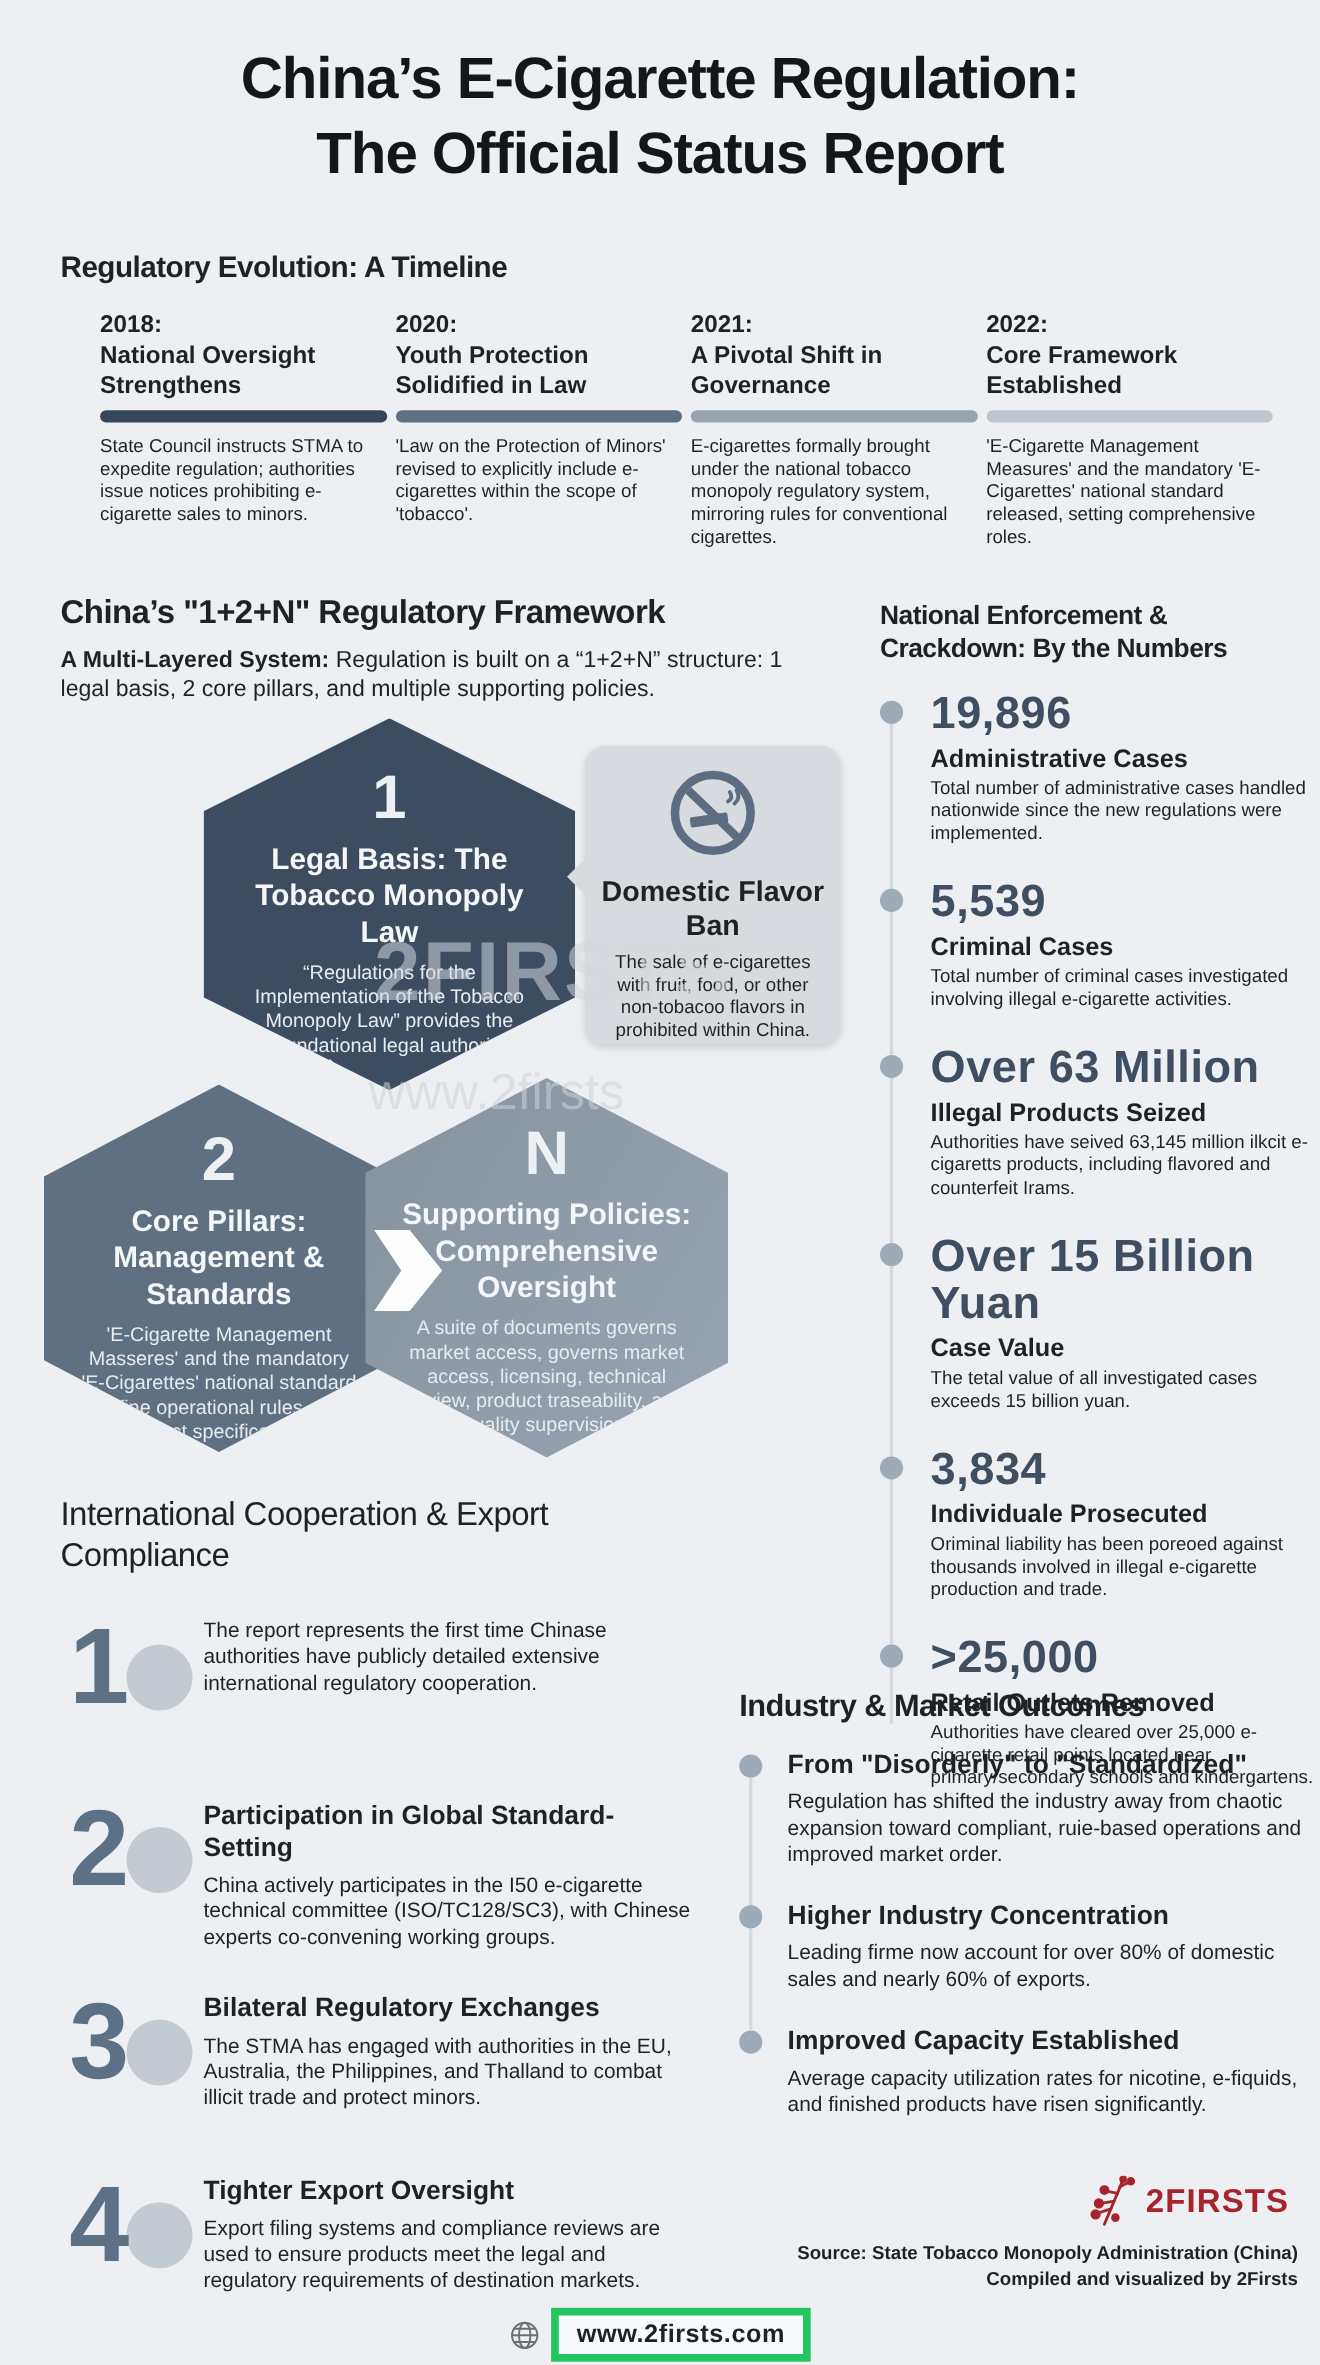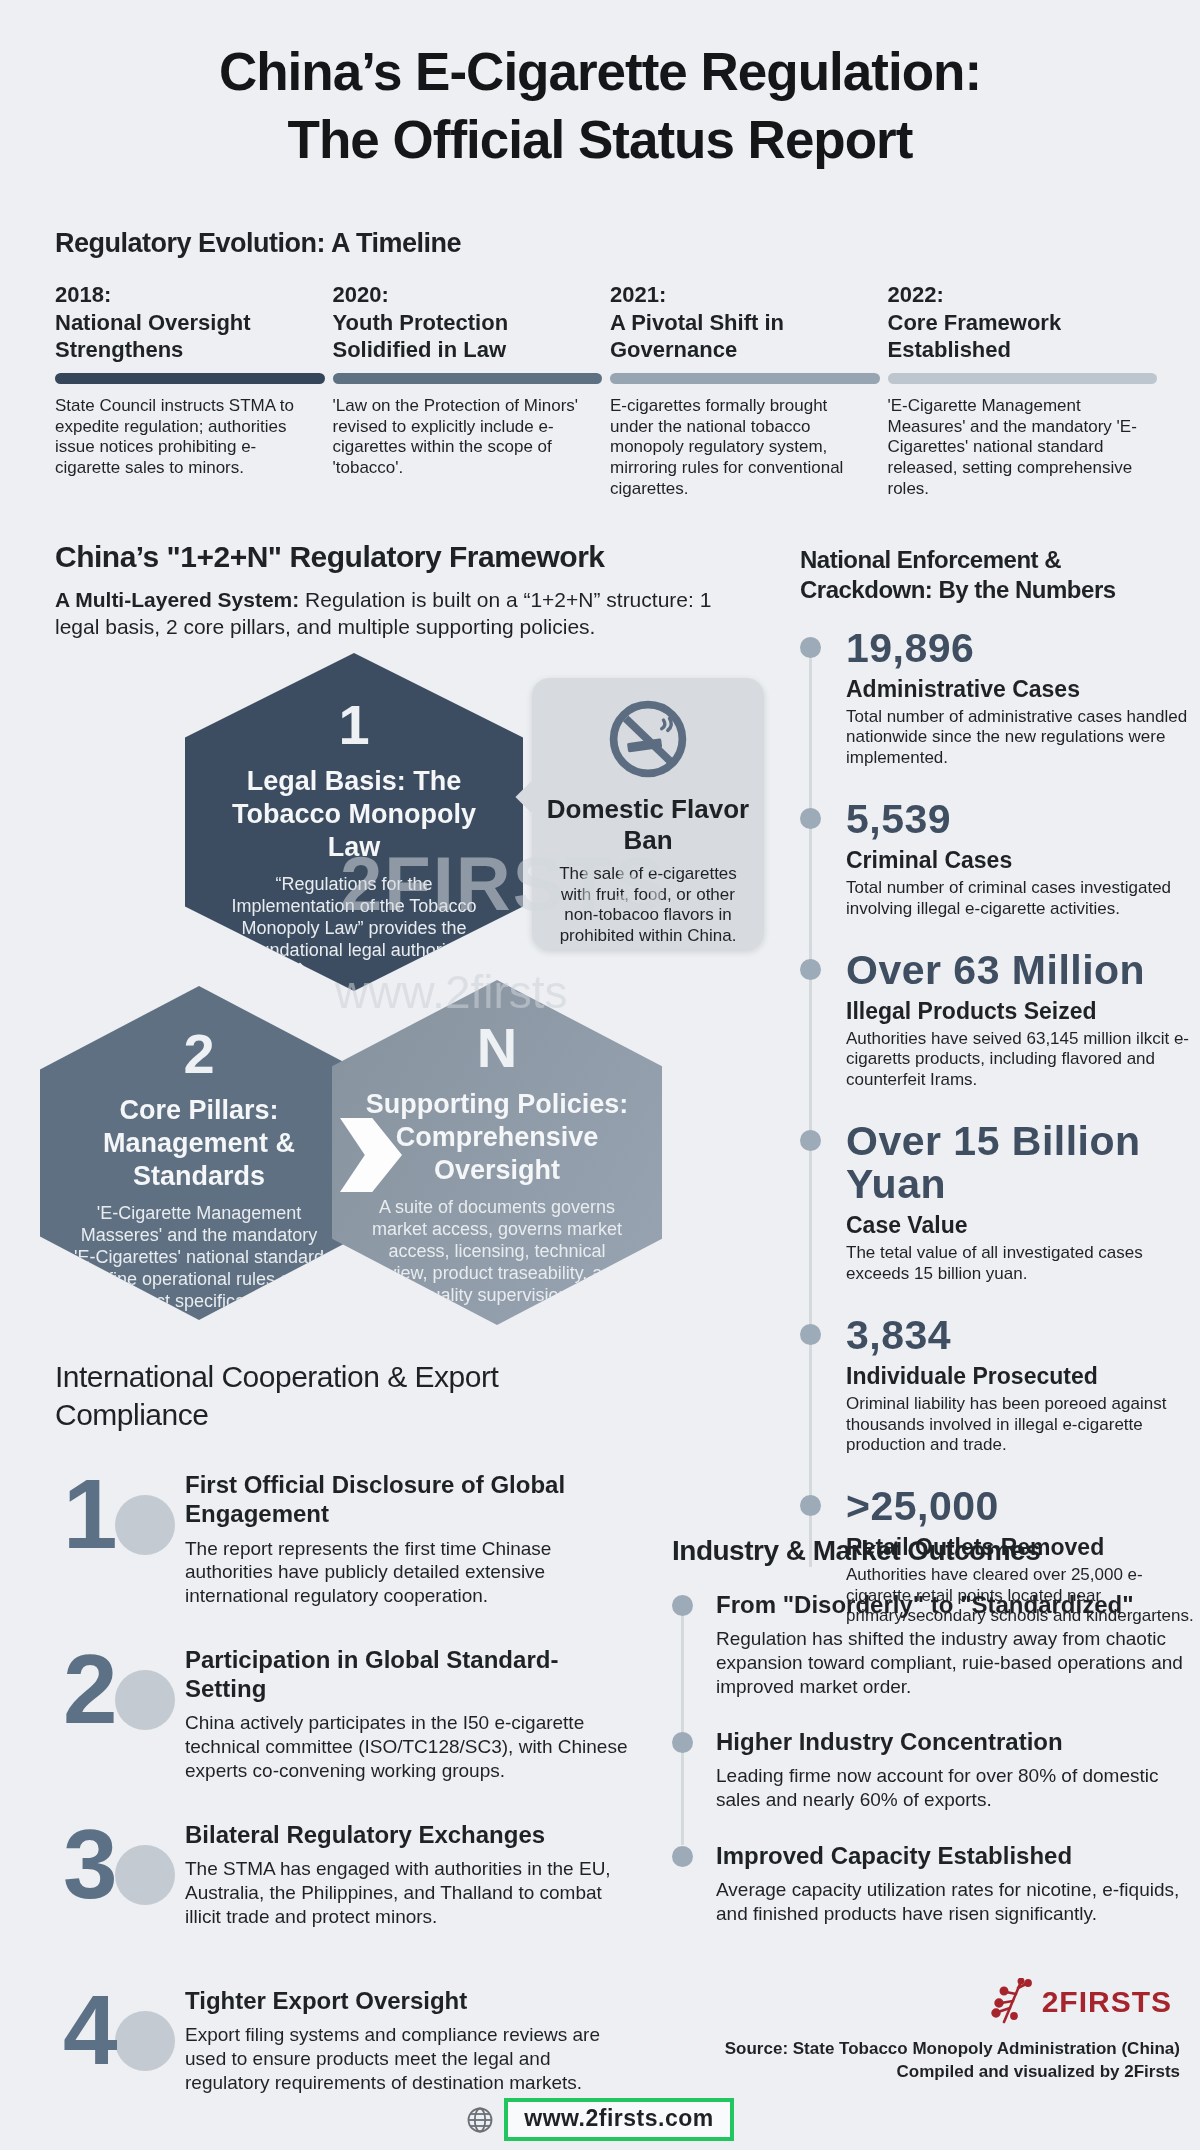--- a/index.html
+++ b/index.html
@@ -10,21 +10,21 @@
     background:var(--bg,#edeff2); overflow:hidden;
   }
   
   .main-title{
     position:absolute; top:38px; left:0; width:1200px; text-align:center;
     font-size:53px; font-weight:bold; letter-spacing:-1px; color:#141618; line-height:1.28;
   }
   
   .timeline{ position:absolute; left:55px; top:228px; width:1092px; }
   .tl-heading{ font-size:27px; font-weight:bold; letter-spacing:-0.5px; }
-  .tl-grid{ display:grid; grid-template-columns:repeat(4,1fr); column-gap:18px; margin-top:22px; }
+  .tl-grid{ display:grid; grid-template-columns:repeat(4,1fr); column-gap:18px; margin-top:22px;margin-left:36px; }
   .tl-year{ font-size:22px; font-weight:bold; line-height:1.25; min-height:84px; white-space:pre-line; }
   .tl-bar{ height:11px; border-radius:6px; margin:8px -10px 12px 0; }
   .tl-col:nth-child(1) .tl-bar{ background:var(--bar_2018,#36465a); }
   .tl-col:nth-child(2) .tl-bar{ background:var(--bar_2020,#5e7183); }
   .tl-col:nth-child(3) .tl-bar{ background:var(--bar_2021,#97a5b2); }
   .tl-col:nth-child(4) .tl-bar{ background:var(--bar_2022,#bdc6ce); }
   .tl-body{ font-size:17px; line-height:1.22; }
   
   .framework-head{ position:absolute; left:55px; top:540px; width:720px; }
   .fw-heading{ font-size:30px; font-weight:bold; letter-spacing:-0.5px; }
@@ -96,21 +96,21 @@
   .ind-item{ position:relative; padding-left:44px; margin-bottom:30px; }
   .ind-dot{ position:absolute; left:0; top:4px; width:21px; height:21px; border-radius:50%; background:var(--dot,#9daab8); }
   .ind-title{ font-size:24px; font-weight:bold; }
   .ind-body{ font-size:19px; line-height:1.25; margin-top:8px; }
   
   .brand{ position:absolute; right:28px; top:1978px; display:flex; align-items:center; gap:8px; }
   .brand-name{ font-size:30px; font-weight:bold; color:var(--brand_red,#a6242b); letter-spacing:1px; }
   .source{ position:absolute; right:20px; top:2038px; text-align:right; font-size:17px; font-weight:bold; line-height:1.35; }
   .website{ position:absolute; left:0; top:2098px; width:1200px; display:flex; justify-content:center; align-items:center; gap:10px; }
   .website-box{
-    border:4px solid #22c55e; background:#f8fafb; padding:3px 16px 5px;
+    border:7px solid #22c55e; background:#f8fafb; padding:3px 16px 5px;
     font-size:23px; font-weight:bold; letter-spacing:0.5px;
   }
 </style>
 </head>
 <body>
 
 <div class="page">
 
   <div class="main-title">
     <div>China’s E-Cigarette Regulation:</div>
@@ -229,21 +229,20 @@
   </div>
 
   <div class="international">
     <div class="intl-heading">International Cooperation &amp; Export Compliance</div>
 
     <div class="intl-item">
       <div class="intl-num">
         <div class="circle"></div>
         <div class="glyph">1</div>
       </div>
-      <div class="intl-title">First Official Disclosure of Global Engagement</div>
       <div class="intl-body">The report represents the first time Chinase authorities have publicly detailed extensive international regulatory cooperation.</div>
     </div>
     <div class="intl-item">
       <div class="intl-num">
         <div class="circle"></div>
         <div class="glyph">2</div>
       </div>
       <div class="intl-title">Participation in Global Standard-Setting</div>
       <div class="intl-body">China actively participates in the I50 e-cigarette technical committee (ISO/TC128/SC3), with Chinese experts co-convening working groups.</div>
     </div>

